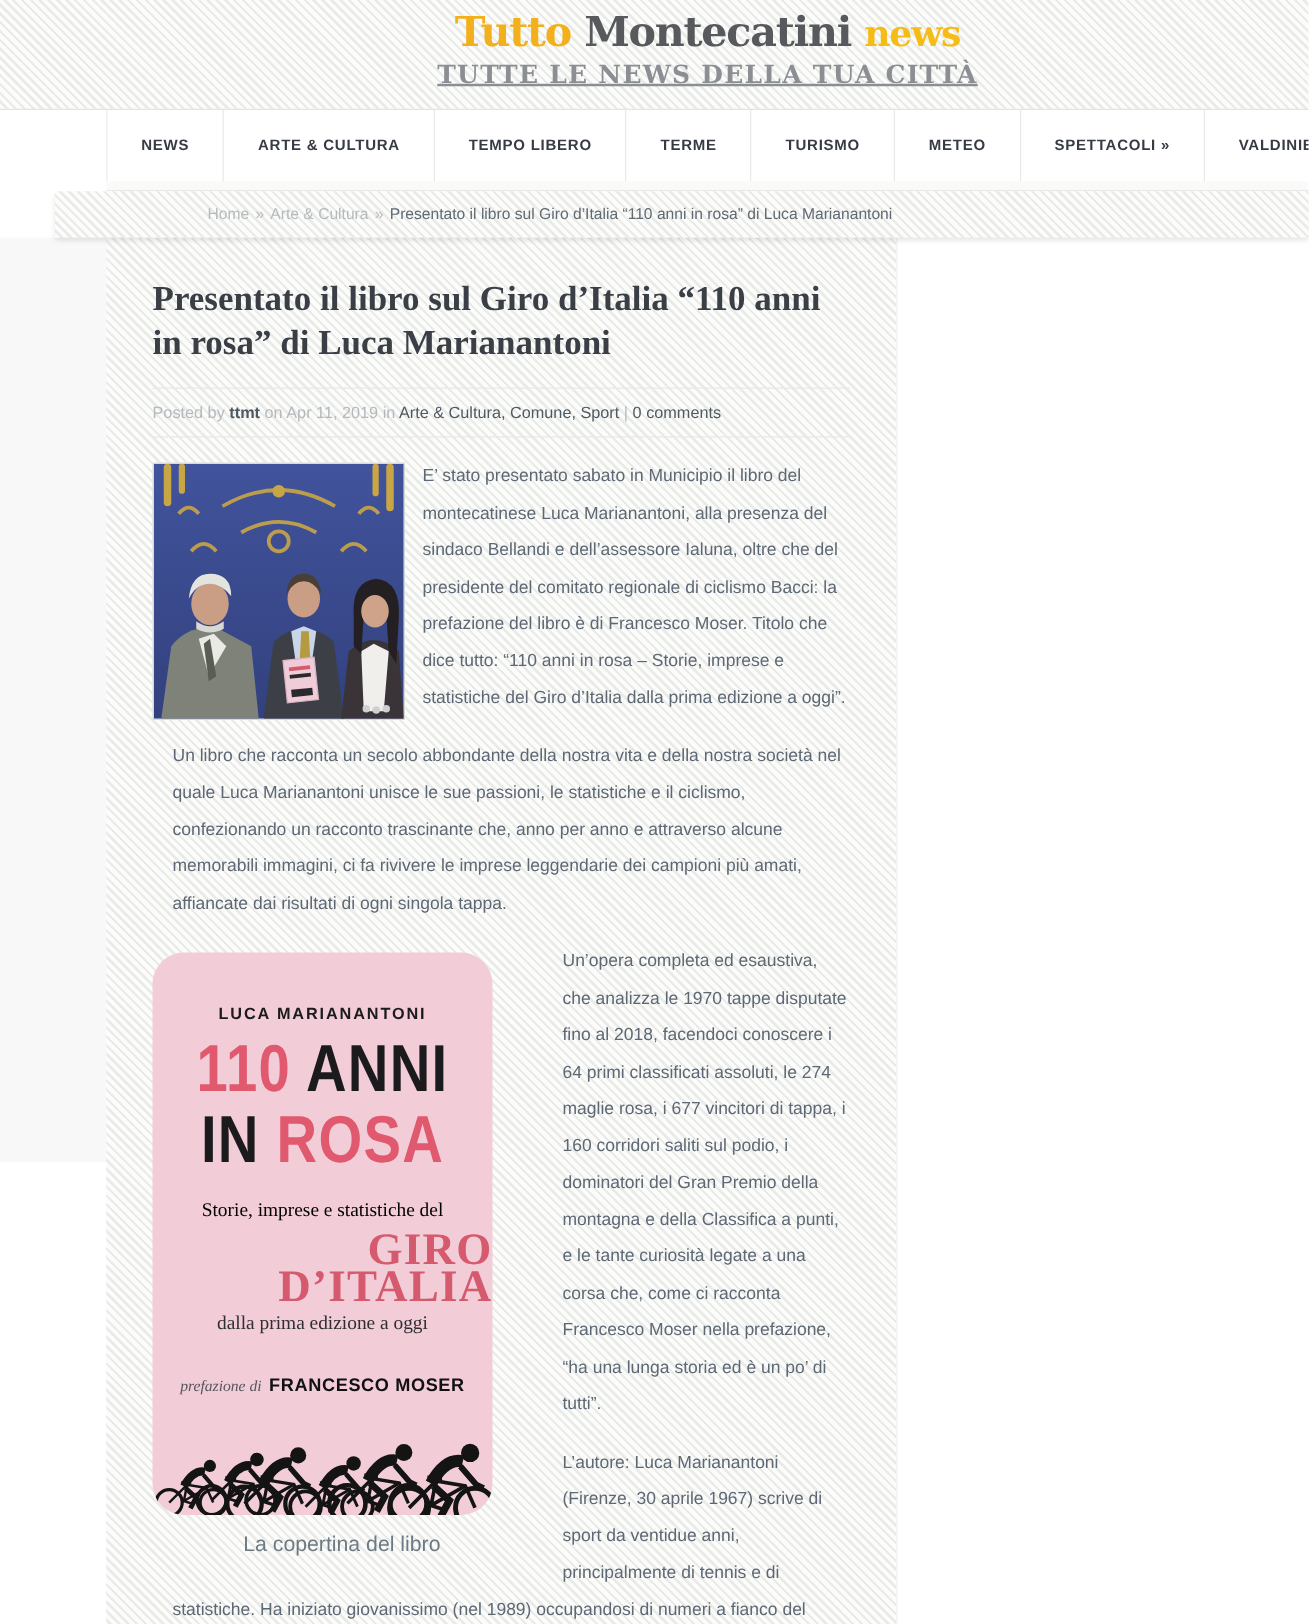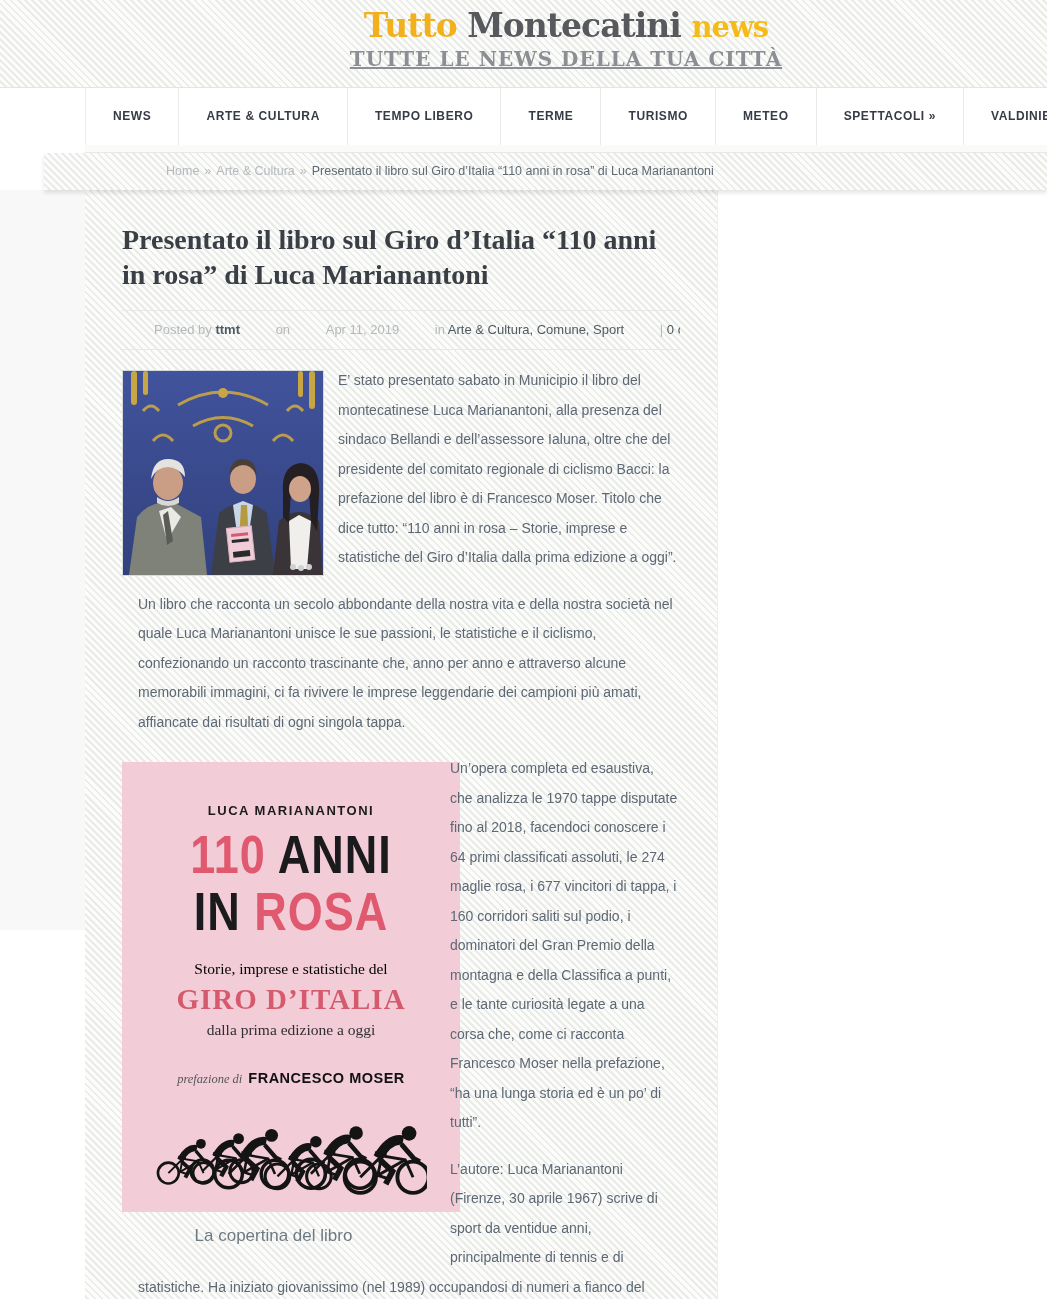--- a/index.html
+++ b/index.html
@@ -36,38 +36,38 @@
 
   
   .content-row { display:flex; min-height:1109px; background:#ffffff; }
   .left-spacer { width:85px; flex:0 0 85px; background:linear-gradient(to bottom,#f7f8f7 0,#f7f8f7 740px,#ffffff 740px); }
   .article-col { width:632px; flex:0 0 632px; padding:32px 37px 34px 37px; border-bottom:1px solid #e9eae8; }
   .sidebar { flex:1; background:#ffffff; border-left:1px solid #efefed; }
 
   h1.title { font-family:"Liberation Serif", serif; font-weight:bold; font-size:28px; line-height:35px; color:#3a3f46; margin-bottom:18px; }
   .rule { border:none; border-top:1px solid #e7e8e8; }
   .meta { font-size:13px; line-height:38px; height:38px; white-space:nowrap; overflow:hidden; }
-  .m-light { color:#b4b9bd;margin-left:32px; }
+  .m-light { color:#b4b9bd; }
   .m-dark  { color:#4e5a63; text-decoration:none; cursor:pointer; }
   .m-author{ font-weight:bold; }
 
   .body-copy { margin-top:16px; font-size:14px; line-height:29.5px; color:#5d6874; }
   .body-copy p { margin-bottom:17px;padding-left:16px; }
 
   .photo-frame { float:left; width:202px; height:206px; border:1px solid #d6dada; background:#fff; margin:4px 14px 8px 0; }
   .photo-frame svg { display:block; }
 
   figure.book { float:left; width:303px; margin:8px 25px 6px 0; }
-  .cover { width:338px; height:450px; background:#f2cdd8; text-align:center; overflow:hidden; }
+  .cover { width:272px; height:450px; background:#f2cdd8; text-align:center; overflow:hidden;border-radius:25px; }
   .bc-author { margin-top:34px; font-size:13px; font-weight:bold; letter-spacing:1.5px; color:#1b1b1d; }
   .bc-line { font-weight:bold; font-size:45px; letter-spacing:1px; line-height:57px; transform:scaleY(1.18); transform-origin:center; }
   .bc-line .rose { color:#e0596e; }
   .bc-line .blk  { color:#1b1b1d; }
   .bc-sub1 { margin-top:14px; font-family:Liberation Serif, serif; font-size:15.5px; color:#000000; }
-  .bc-sub2 { margin-top:2px; font-family:"Liberation Serif", serif; font-weight:bold; font-size:29px; letter-spacing:1px; color:#d65a6e; }
+  .bc-sub2 { margin-top:2px; font-family:"Liberation Serif", serif; font-weight:bold; font-size:36px; letter-spacing:1px; color:#d65a6e;text-align:right; }
   .bc-sub3 { font-family:"Liberation Serif", serif; font-size:15.5px; color:#2f2f33; }
   .bc-pref { margin-top:20px; }
   .bc-pref .lab { font-family:"Liberation Serif", serif; font-style:italic; font-size:12.5px; color:#55555a; margin-right:6px; }
   .bc-pref .who { font-weight:bold; font-size:14.5px; letter-spacing:0.5px; color:#111114; }
   .bc-cyclists { margin-top:10px; }
   figcaption { margin-top:9px; text-align:center; font-size:17px; color:#6e7a83; }
 </style>
 </head>
 <body>
 

